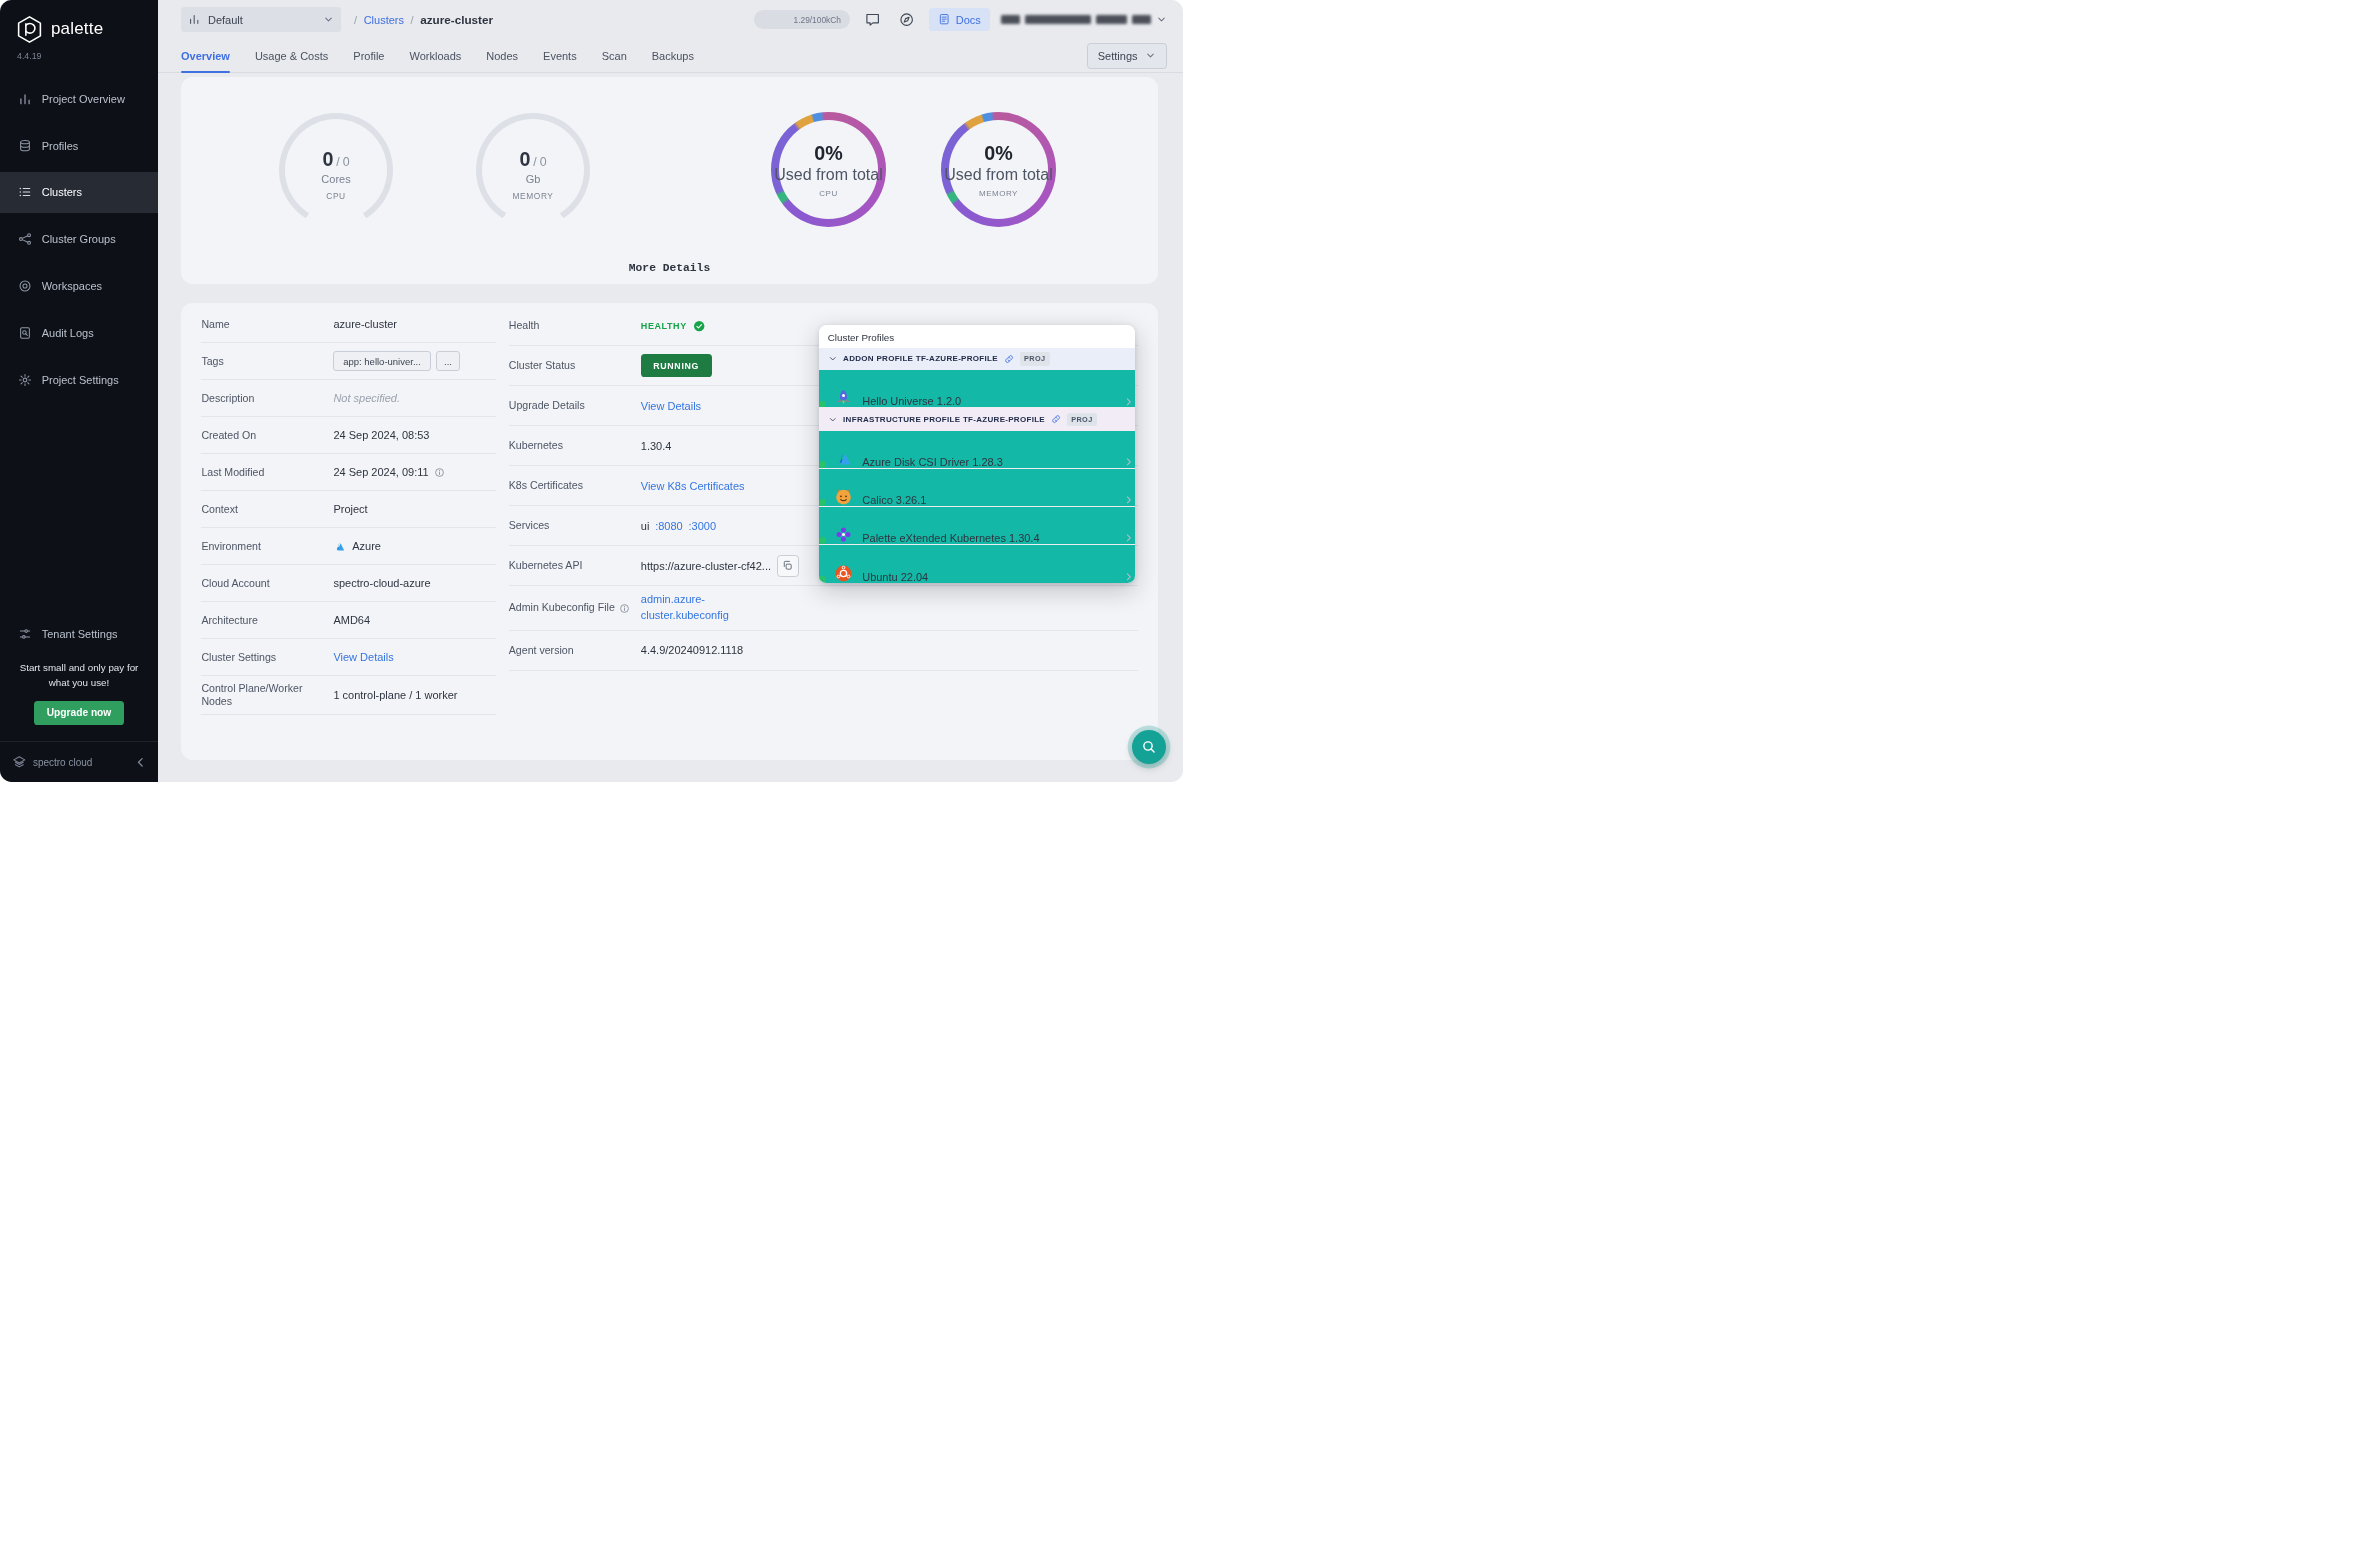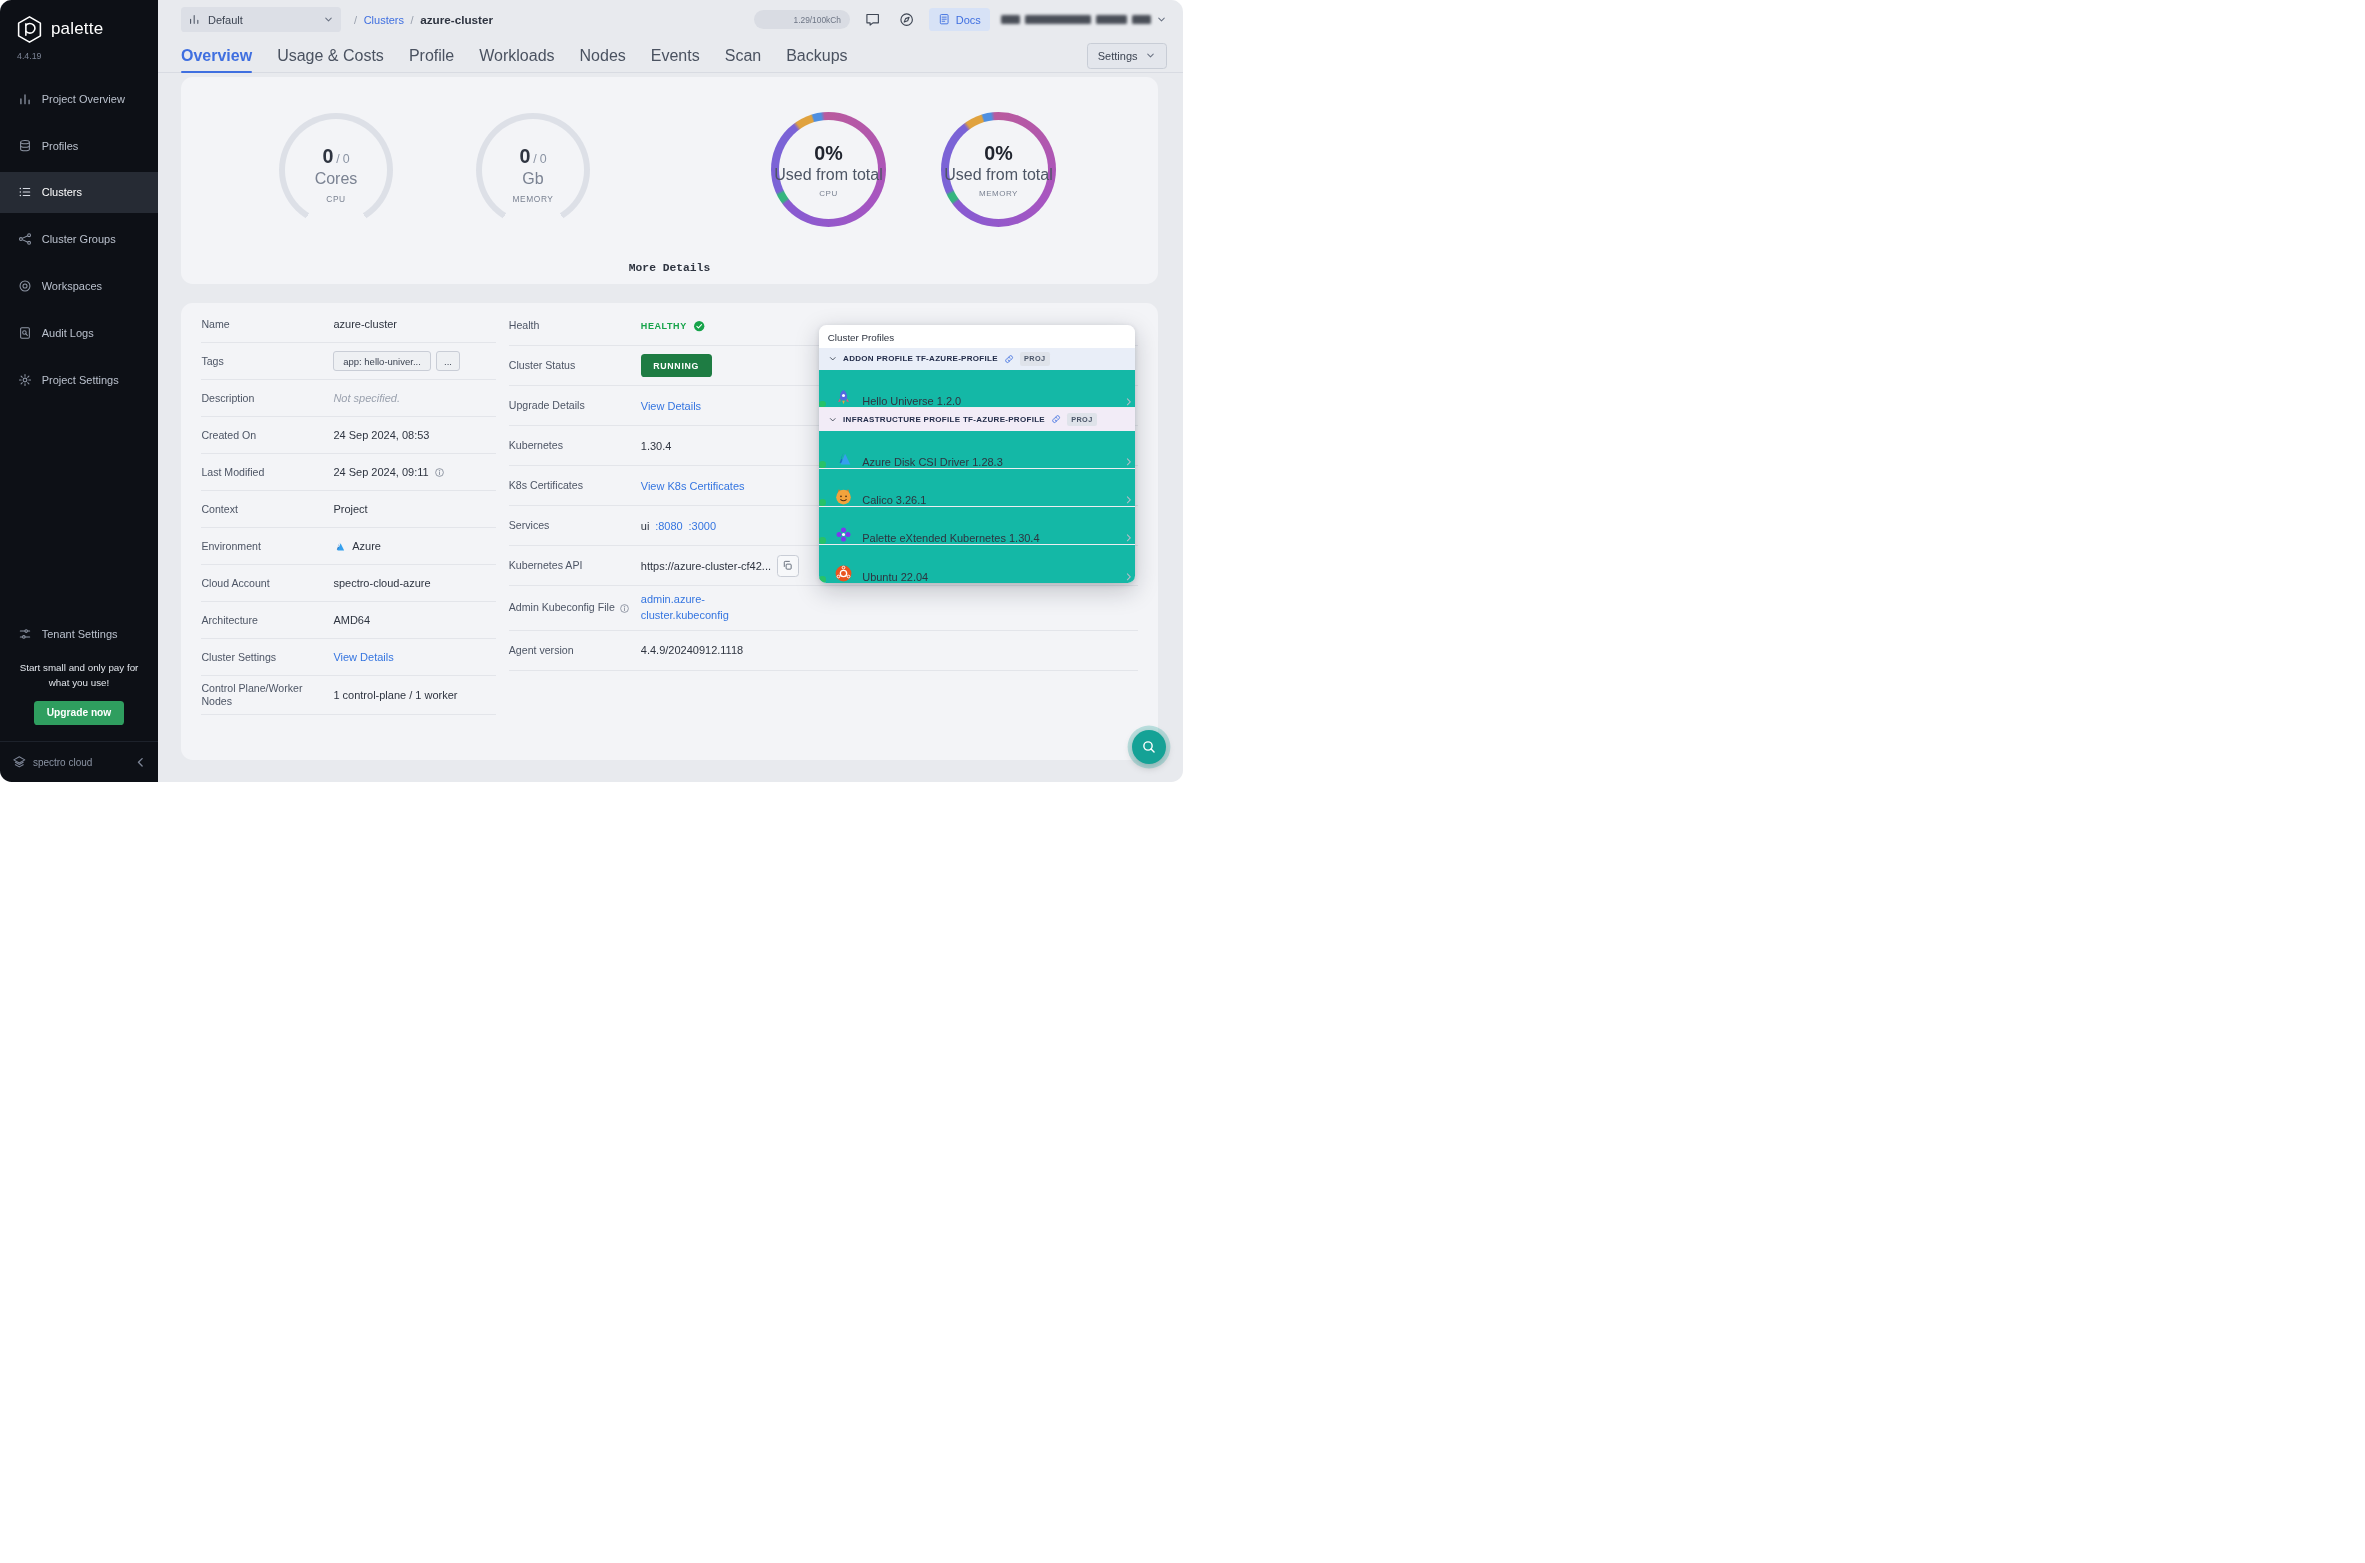--- a/index.html
+++ b/index.html
@@ -49,42 +49,42 @@
   .icon-btn .icn svg{width:15.3px;height:15.3px}
   .docs-btn{height:23px;background:#d7e2f6;border:none;border-radius:3.6px;display:flex;align-items:center;gap:5.8px;padding:0 8.8px;color:var(--accent,#3f6fe0);font-family:inherit;font-size:11px;cursor:pointer}
   .docs-btn .icn svg{width:12.4px;height:12.4px}
   .user-blur{display:flex;align-items:center;gap:5.1px;cursor:pointer}
   .blur-block{height:9.5px;background:#4a4f58;border-radius:1.5px;filter:blur(1.8px)}
   .bw1{width:19px}.bw2{width:66px}.bw3{width:31px}.bw4{width:19px}
 
   
   .tabbar{height:34px;display:flex;align-items:center;padding:0 16px 0 23px;border-bottom:0.7px solid #d8dbe2}
   .tabs{display:flex;gap:25px;height:100%}
-  .tab{font-size:16px;color:#4a5260;display:flex;align-items:center;height:100%;position:relative;cursor:pointer}
+  .tab{font-size:11px;color:#4a5260;display:flex;align-items:center;height:100%;position:relative;cursor:pointer}
   .tab.active{color:var(--accent,#3f6fe0);font-weight:bold}
   .tab.active::after{content:"";position:absolute;left:0;right:0;bottom:-0.7px;height:2.2px;border-radius:1.5px;background:var(--accent,#3f6fe0)}
   .settings-btn{margin-left:auto;height:26px;background:#e3e6ec;border:0.7px solid #c8cdd6;border-radius:3.6px;display:flex;align-items:center;gap:7.3px;padding:0 10.2px;font-family:inherit;font-size:11px;color:#3c4452;cursor:pointer}
 
   
   .content{flex:1;position:relative;padding:4.4px 25px 0 23px;overflow:hidden}
   .card{background:#f3f4f7;border-radius:11.7px}
   .metrics-card{height:207px;display:flex;flex-direction:column}
   .metrics-row{flex:1;display:flex;align-items:center}
   .gauges{display:flex;gap:83px;margin-left:98px}
   .donuts{display:flex;gap:55px;margin-left:auto;margin-right:102px}
   .more-details{align-self:center;margin-bottom:10px;background:none;border:none;font-family:Liberation Mono, monospace;font-size:11.3px;font-weight:bold;color:#2e3440;cursor:pointer}
 
   .gauge{position:relative;width:114px;height:114px}
   .gauge-arc{position:absolute;inset:0;border-radius:50%;background:conic-gradient(from 212deg,#dde0e7 0deg 296deg,transparent 296deg 360deg)}
   .gauge-arc::after{content:"";position:absolute;inset:5.8px;border-radius:50%;background:#f3f4f7}
   .gauge-body{position:absolute;inset:0;display:flex;flex-direction:column;align-items:center;justify-content:center;gap:2.2px;padding-top:8.8px}
   .gauge-num{font-size:12.4px;color:#8a93a3}
   .gauge-num b{font-size:19.7px;color:#2e3440}
   .gsep{margin:0 2.9px}
-  .gauge-unit{font-size:16px;color:#7a8292}
+  .gauge-unit{font-size:11px;color:#7a8292}
   .gauge-cap{font-size:8.4px;color:#7a8292;letter-spacing:0.6px;margin-top:3.6px}
 
   .donut{position:relative;width:115px;height:115px}
   .donut-ring{position:absolute;inset:0;border-radius:50%}
   .donut-ring::after{content:"";position:absolute;inset:8px;border-radius:50%;background:#f3f4f7}
   .donut-body{position:absolute;inset:0;display:flex;flex-direction:column;align-items:center;justify-content:center}
   .donut-pct{font-size:19.7px;font-weight:bold;color:#20242e}
   .donut-label{font-size:16px;color:#4d5565;margin-top:1.5px}
   .donut-cap{font-size:8px;color:#7a8292;letter-spacing:0.5px;margin-top:5.1px}
 

